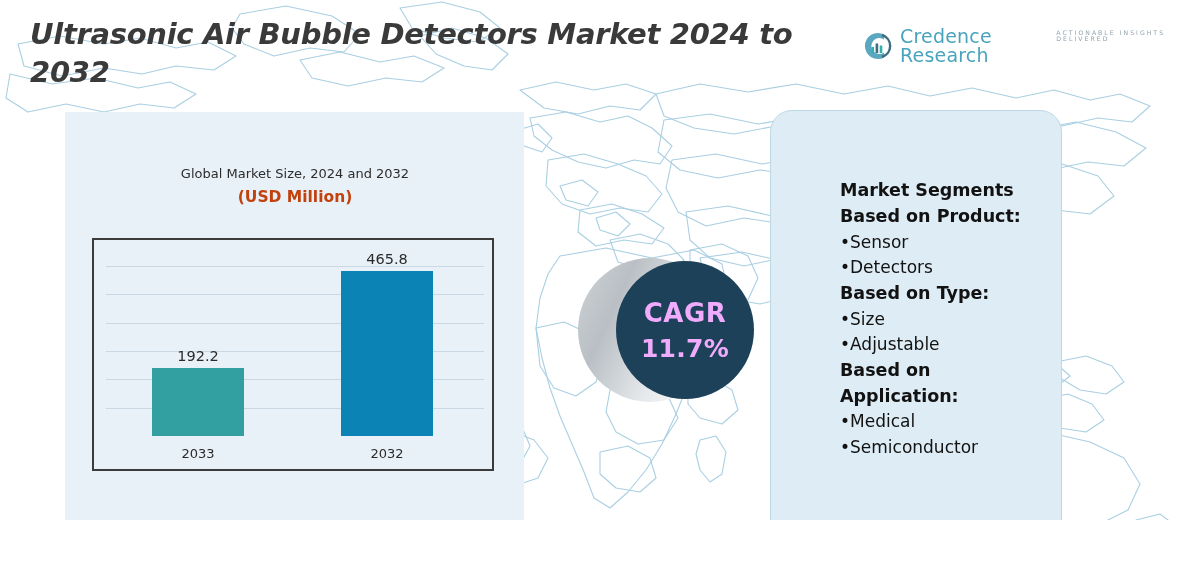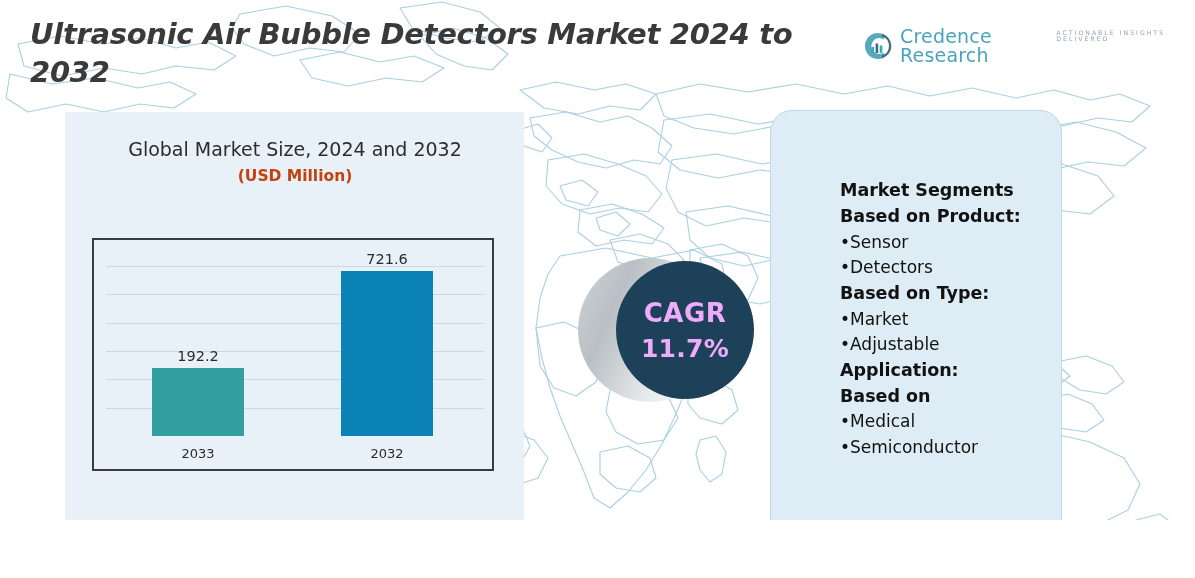--- a/index.html
+++ b/index.html
@@ -97,23 +97,24 @@
   
   .chart-title {
     position: absolute;
     left: 90px; top: 138px;
     width: 410px;
     z-index: 3;
     text-align: center;
     font-family: "DejaVu Sans", sans-serif;
   }
   .chart-title-line1 {
-    font-size: 19px;
+    font-size: 13px;
     color: #2c2c2c;
     display: block;
+    margin-top: 28px;
   }
   .chart-title-line2 {
     font-size: 15.5px;
     font-weight: bold;
     color: #c2410c;
     display: block;
     margin-top: 7px;
   }
 
   .chart-frame {
@@ -306,40 +307,40 @@
         <div class="gridline" style="top: 26px;"></div>
         <div class="gridline" style="top: 54.3333px;"></div>
         <div class="gridline" style="top: 82.6667px;"></div>
         <div class="gridline" style="top: 111px;"></div>
         <div class="gridline" style="top: 139.333px;"></div>
         <div class="gridline" style="top: 167.667px;"></div>
         <div class="bar" style="left: 58px; width: 92px; height: 68.0092px; background: rgb(50, 160, 160);"></div>
         <div class="bar-label" style="left: 44px; bottom: 105.009px;">192.2</div>
         <div class="cat-label" style="left: 44px;">2033</div>
         <div class="bar" style="left: 247px; width: 92px; height: 164.822px; background: rgb(11, 132, 181);"></div>
-        <div class="bar-label" style="left: 233px; bottom: 201.822px;">721.6</div>
+        <div class="bar-label" style="left: 233px; bottom: 201.822px;">465.8</div>
         <div class="cat-label" style="left: 233px;">2032</div>
       </div>
   </div>
 
   <div class="cagr-wrap">
     <div class="cagr-ring"></div>
     <div class="cagr-circle">
       <span class="cagr-label">CAGR</span>
       <span class="cagr-value">11.7%</span>
     </div>
   </div>
 
   <div class="segments" id="segments">
       <div class="seg-heading">Market Segments</div>
       <div class="seg-heading">Based on Product:</div>
       <div class="seg-item">•Sensor</div>
       <div class="seg-item">•Detectors</div>
       <div class="seg-heading">Based on Type:</div>
-      <div class="seg-item">•Market</div>
+      <div class="seg-item">•Size</div>
       <div class="seg-item">•Adjustable</div>
+      <div class="seg-heading">Based on</div>
       <div class="seg-heading">Application:</div>
-      <div class="seg-heading">Based on</div>
       <div class="seg-item">•Medical</div>
       <div class="seg-item">•Semiconductor</div>
     </div>
 
 </div>
 
 </body></html>

